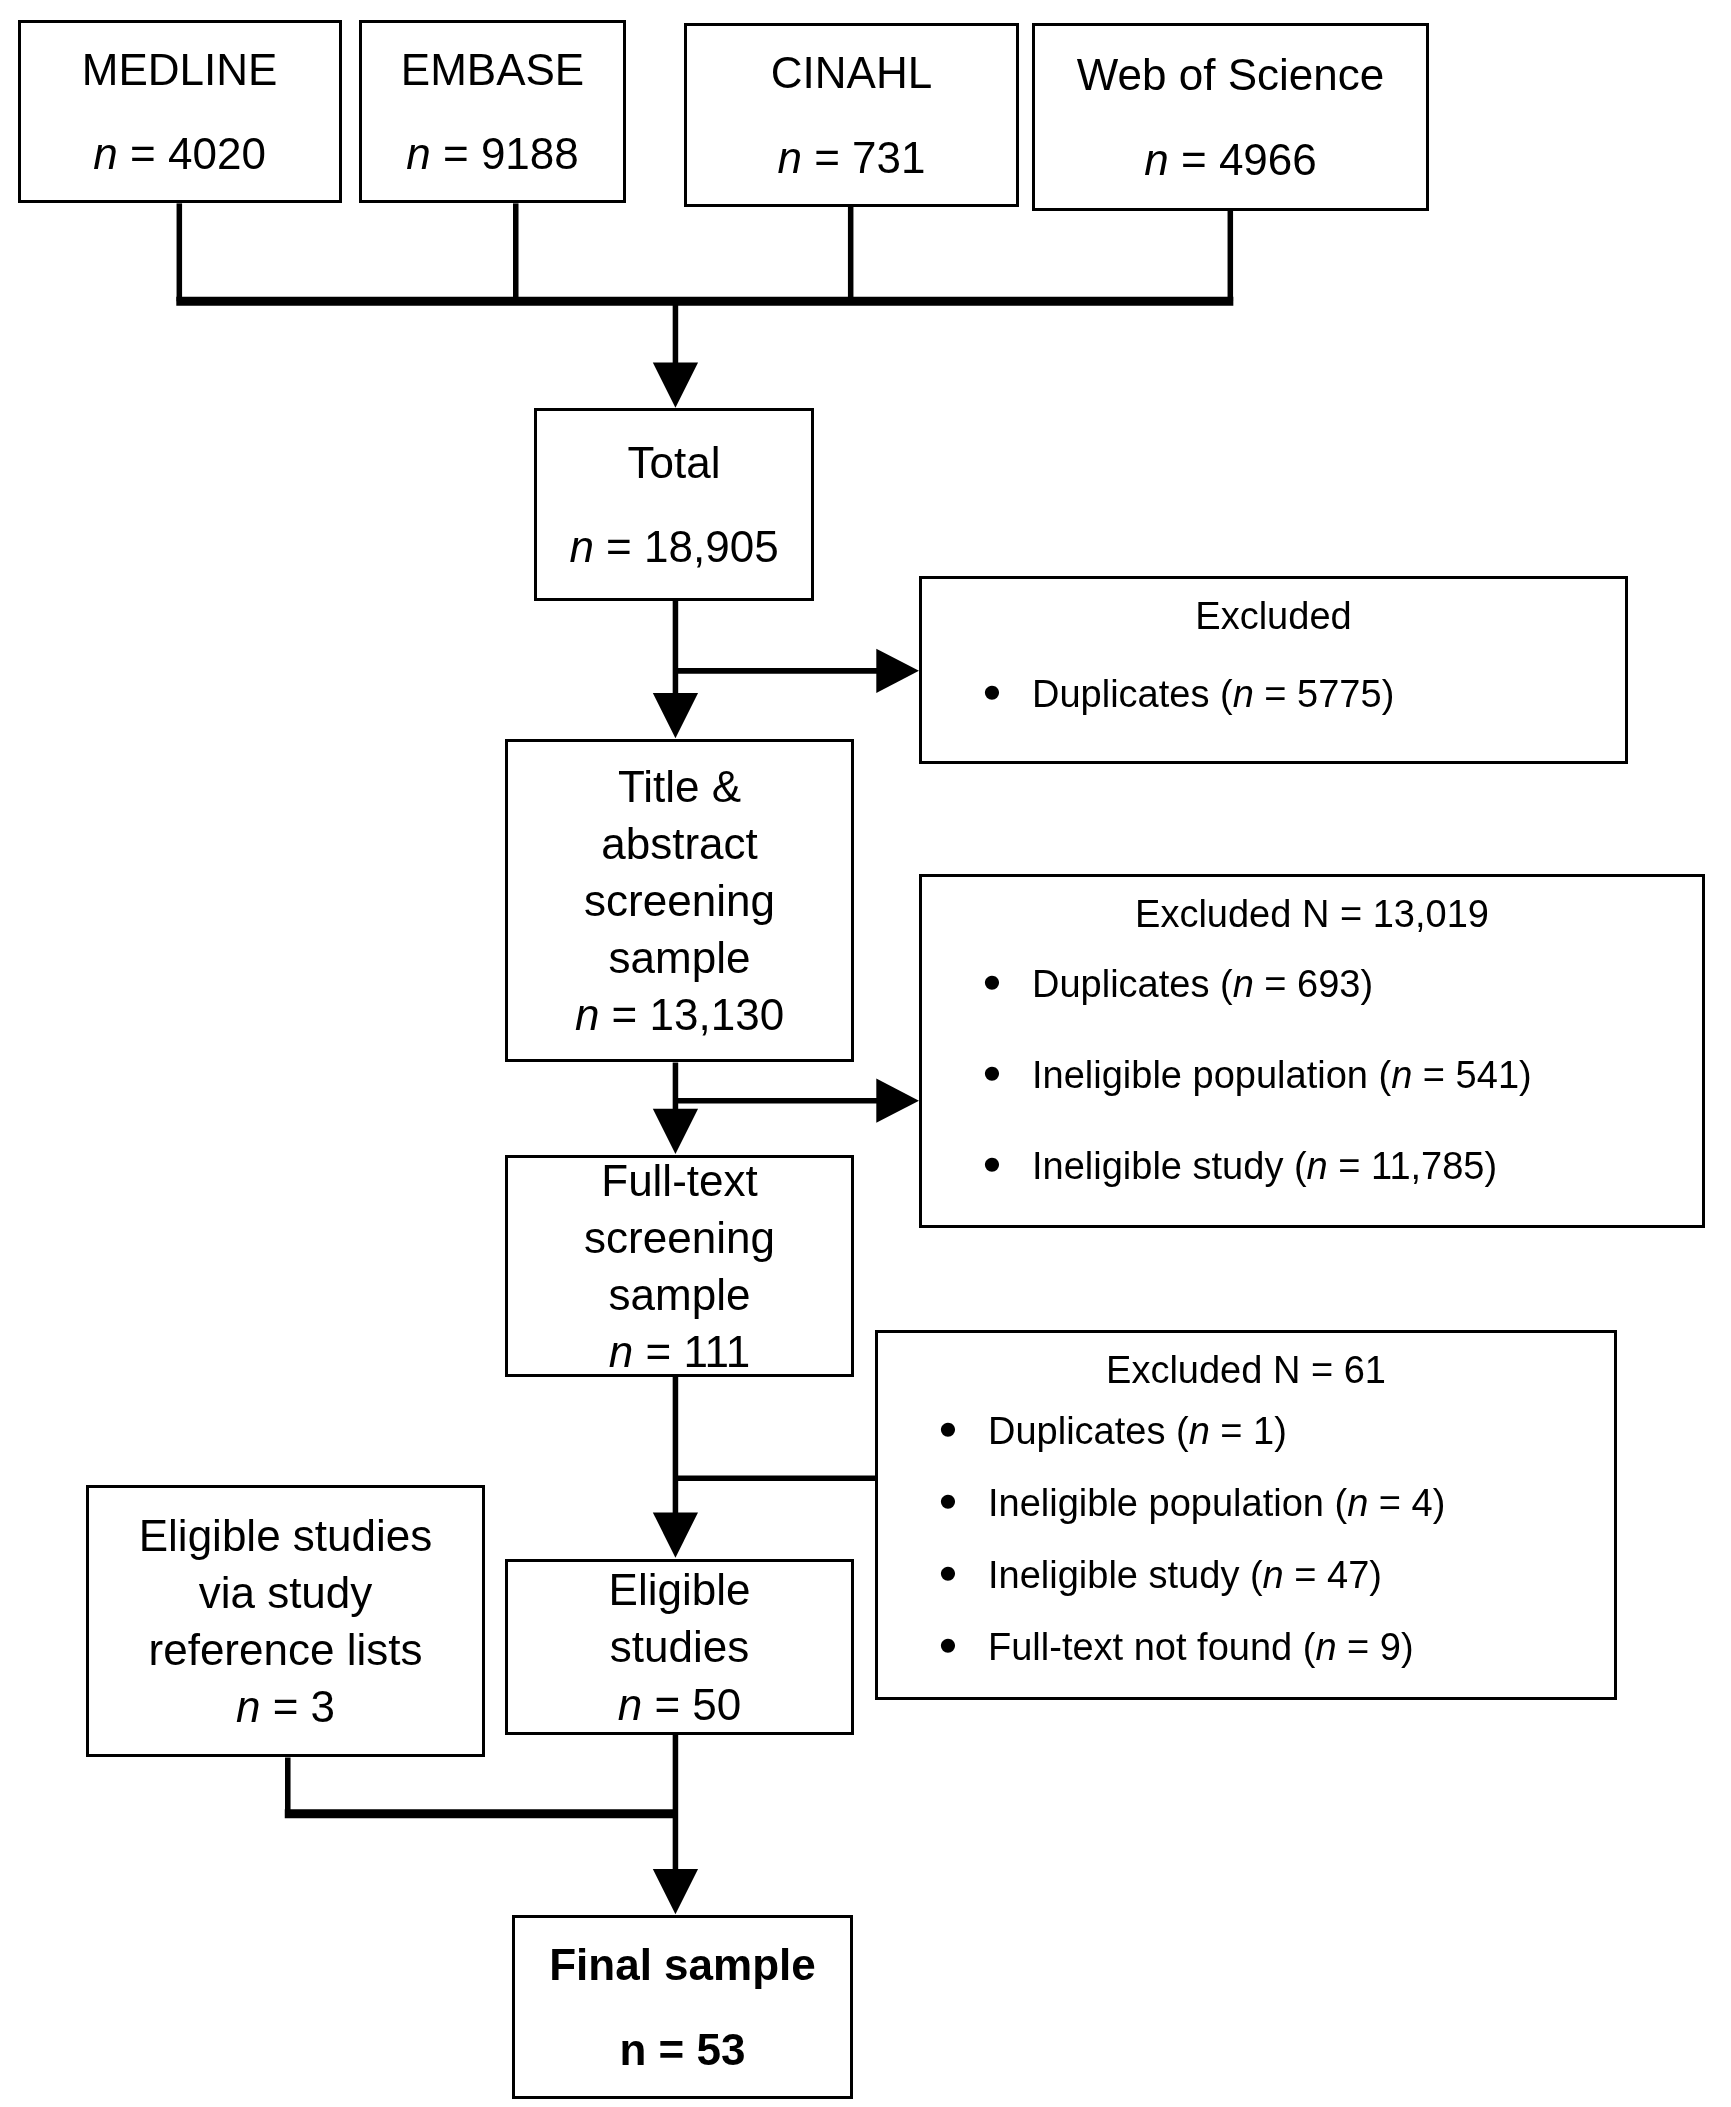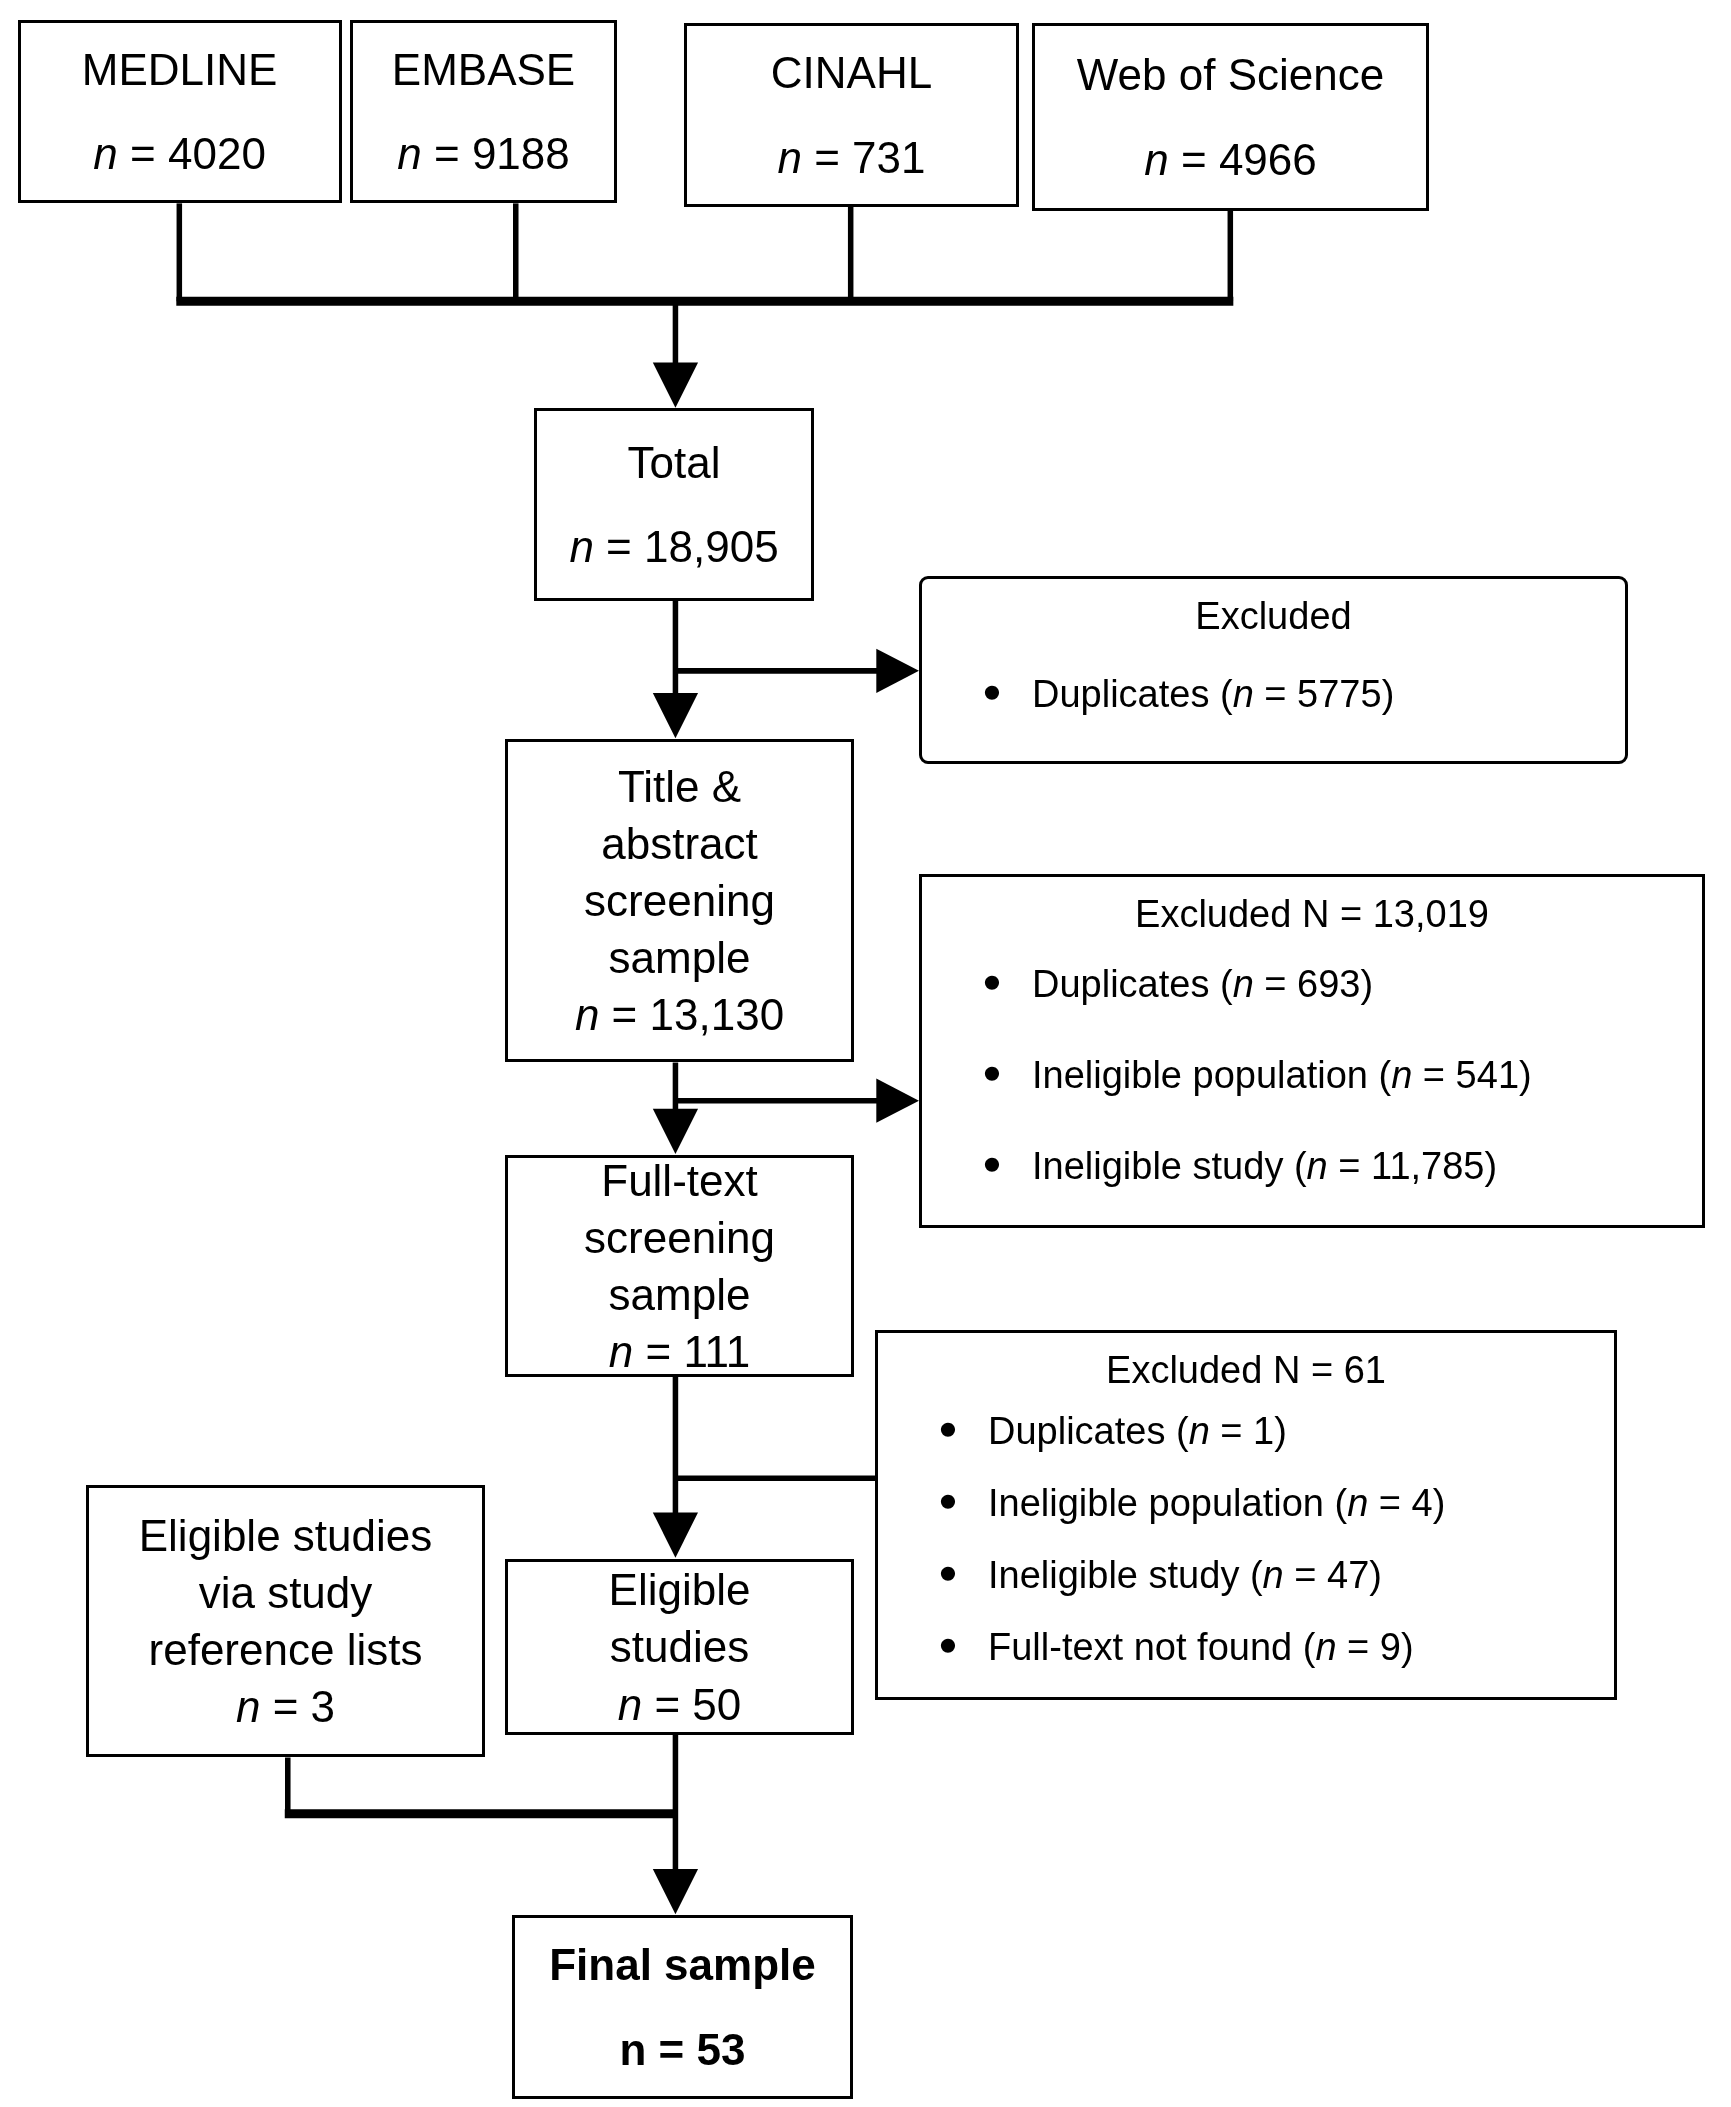--- a/index.html
+++ b/index.html
@@ -141,21 +141,21 @@
     <line x1="567" y1="3612" x2="1350" y2="3612" stroke="#000000" stroke-width="18"></line>
     <polygon points="1345,3812 1300,3722 1390,3722" fill="#000000"></polygon>
   </svg>
 
   <div class="node-box" style="left:17.6px; top:20px; width:324px; height:183px;">
     <span class="line">MEDLINE</span>
     <span class="spacer-line"></span>
     <span class="line"><em class="ital">n</em>&nbsp;=&nbsp;<span>4020</span></span>
   </div>
 
-  <div class="node-box" style="left:350px; top:20px; width:267px; height:183px;">
+  <div class="node-box" style="left:359px; top:20px; width:267px; height:183px;">
     <span class="line">EMBASE</span>
     <span class="spacer-line"></span>
     <span class="line"><em class="ital">n</em>&nbsp;=&nbsp;<span>9188</span></span>
   </div>
 
   <div class="node-box" style="left:684px; top:23px; width:335px; height:184px;">
     <span class="line">CINAHL</span>
     <span class="spacer-line"></span>
     <span class="line"><em class="ital">n</em>&nbsp;=&nbsp;<span>731</span></span>
   </div>
@@ -165,21 +165,21 @@
     <span class="spacer-line"></span>
     <span class="line"><em class="ital">n</em>&nbsp;=&nbsp;<span>4966</span></span>
   </div>
 
   <div class="node-box" style="left:534px; top:408px; width:280px; height:193px;">
     <span class="line">Total</span>
     <span class="spacer-line"></span>
     <span class="line"><em class="ital">n</em>&nbsp;=&nbsp;18,905</span>
   </div>
 
-  <div class="excl-box" style="left:919px; top:576px; width:709px; height:188px;border-radius:9px;">
+  <div class="excl-box" style="left:919px; top:576px; width:709px; height:188px;">
     <div class="excl-title">Excluded</div>
     <ul class="excl-list">
       <li>
         <span class="bullet">●</span>
         <span>Duplicates</span>
         <span> (</span><em class="ital">n</em><span> = </span><span>5775</span><span>)</span>
       </li>
     </ul>
   </div>
 

